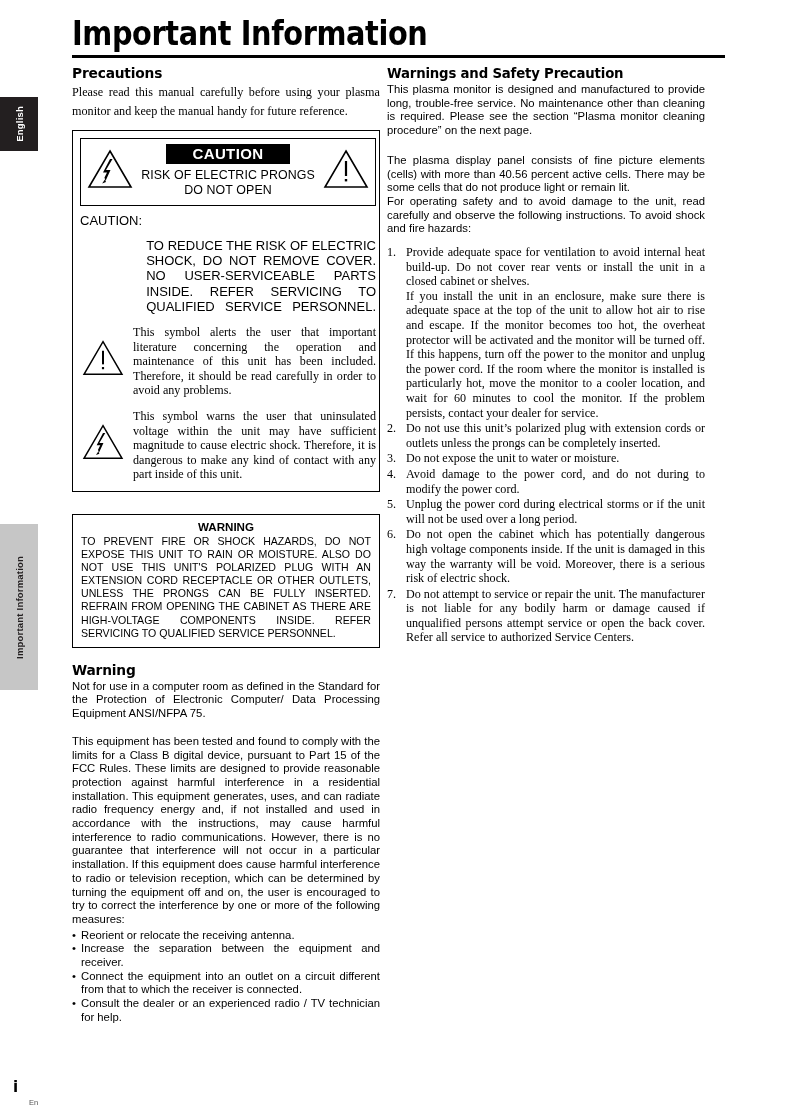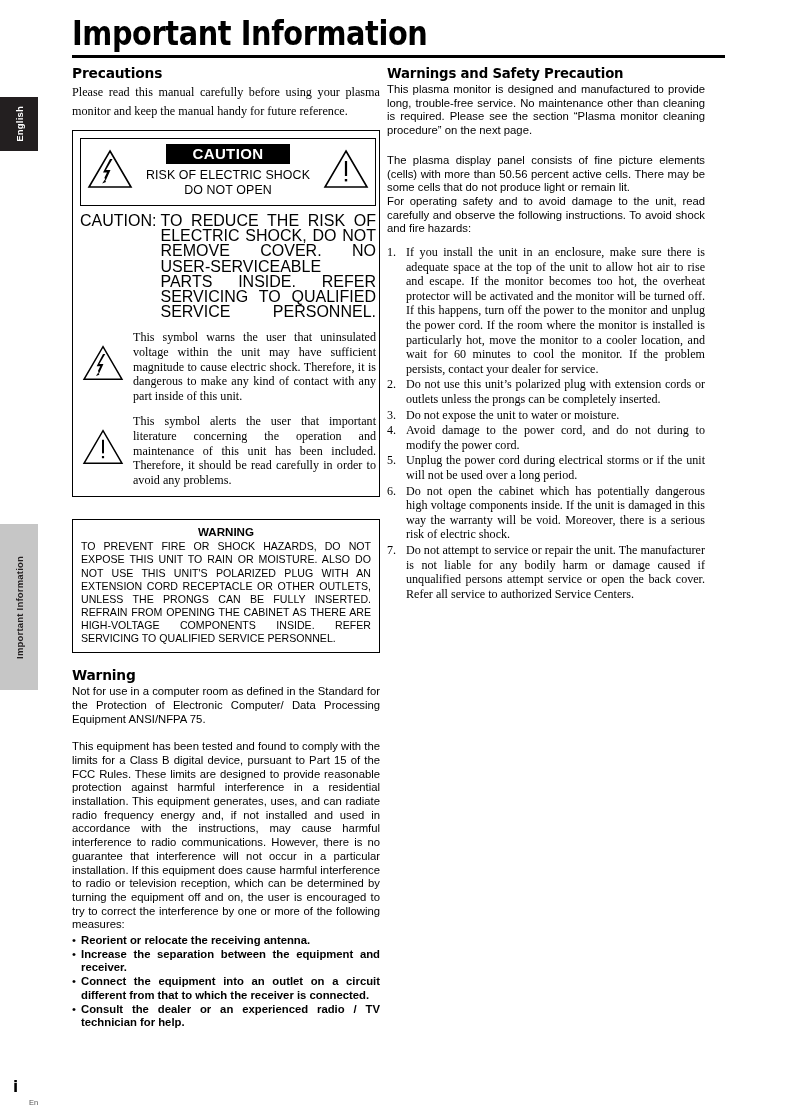--- a/index.html
+++ b/index.html
@@ -126,28 +126,28 @@
     display: inline-block;
     padding: 1px 26px 2px 26px;
     margin-bottom: 4px;
   }
   .caution-lines {
     font-size: 12.4px;
     line-height: 15px;
     letter-spacing: 0.1px;
   }
   .caution-para {
-    font-size: 16px;
+    font-size: 13px;
     line-height: 15.2px;
     margin-top: 7px;
     text-align: justify;
     display: flex;
   }
   .caution-para .lead { white-space: nowrap; padding-right: 4px; }
-  .caution-para .body { flex: 1; text-align: justify; }
+  .caution-para .body { flex: 1; text-align: justify; margin-top: 25px; }
 
   .sym-row {
     display: flex;
     align-items: flex-start;
     margin-top: 11px;
     gap: 7px;
   }
   .sym-row .glyph {
     width: 46px;
     flex: none;
@@ -186,21 +186,21 @@
   }
 
   .bullets { margin-top: 2px; }
   .bullet {
     display: flex;
     font-size: 11.3px;
     line-height: 13.7px;
     margin-bottom: 0;
   }
   .bullet .dot { width: 9px; flex: none; }
-  .bullet .btxt { flex: 1; text-align: justify; font-weight: bold; }
+  .bullet .btxt { flex: 1; text-align: justify; }
 
   
   .numlist { margin-top: 9px; }
   .numitem {
     display: flex;
     font-family: "Liberation Serif", serif;
     font-size: 12.1px;
     line-height: 14.6px;
     margin-bottom: 1px;
   }
@@ -258,59 +258,59 @@
         <div class="caution-inner">
           <span class="glyph-left">
             <svg width="46" height="42" viewBox="0 0 46 42" aria-hidden="true">
               <polygon points="23,3 44,39 2,39" fill="none" stroke="#000" stroke-width="1.6"></polygon>
               <path d="M25.5,11 L19,22 L23.5,22 L18.5,33 L17.5,29.5 L20,24.5 L16,24.5 L23,11 Z" fill="#000"></path>
               <path d="M17.8,31.5 L15.2,35.5 L19.0,34.0 Z" fill="#000"></path>
             </svg>
           </span>
           <div class="caution-center">
             <div class="caution-banner">CAUTION</div>
-            <div class="caution-lines">RISK OF ELECTRIC SHOCK</div>
+            <div class="caution-lines">RISK OF ELECTRIC PRONGS</div>
             <div class="caution-lines">DO NOT OPEN</div>
           </div>
           <span class="glyph-right">
             <svg width="46" height="42" viewBox="0 0 46 42" aria-hidden="true">
               <polygon points="23,3 44,39 2,39" fill="none" stroke="#000" stroke-width="1.6"></polygon>
               <rect x="21.9" y="13" width="2.2" height="15" fill="#000"></rect>
               <rect x="21.8" y="31" width="2.4" height="2.4" fill="#000"></rect>
             </svg>
           </span>
         </div>
 
         <div class="caution-para">
           <span class="lead">CAUTION:</span>
           <span class="body jfy-all">TO REDUCE THE RISK OF ELECTRIC SHOCK, DO NOT REMOVE COVER. NO USER-SERVICEABLE PARTS INSIDE. REFER SERVICING TO QUALIFIED SERVICE PERSONNEL.</span>
+        </div>
+
+        <div class="sym-row">
+          <span class="glyph">
+            <svg width="42" height="38" viewBox="0 0 46 42" aria-hidden="true">
+              <polygon points="23,3 44,39 2,39" fill="none" stroke="#000" stroke-width="1.6"></polygon>
+              <rect x="21.9" y="13" width="2.2" height="15" fill="#000"></rect>
+              <rect x="21.8" y="31" width="2.4" height="2.4" fill="#000"></rect>
+            </svg>
+          </span>
+          <div class="txt">This symbol alerts the user that important literature concerning the operation and maintenance of this unit has been included. Therefore, it should be read carefully in order to avoid any problems.</div>
         </div>
 
         <div class="sym-row">
           <span class="glyph">
             <svg width="42" height="38" viewBox="0 0 46 42" aria-hidden="true">
               <polygon points="23,3 44,39 2,39" fill="none" stroke="#000" stroke-width="1.6"></polygon>
               <path d="M25.5,11 L19,22 L23.5,22 L18.5,33 L17.5,29.5 L20,24.5 L16,24.5 L23,11 Z" fill="#000"></path>
               <path d="M17.8,31.5 L15.2,35.5 L19.0,34.0 Z" fill="#000"></path>
             </svg>
           </span>
           <div class="txt">This symbol warns the user that uninsulated voltage within the unit may have sufficient magnitude to cause electric shock. Therefore, it is dangerous to make any kind of contact with any part inside of this unit.</div>
         </div>
 
-        <div class="sym-row">
-          <span class="glyph">
-            <svg width="42" height="38" viewBox="0 0 46 42" aria-hidden="true">
-              <polygon points="23,3 44,39 2,39" fill="none" stroke="#000" stroke-width="1.6"></polygon>
-              <rect x="21.9" y="13" width="2.2" height="15" fill="#000"></rect>
-              <rect x="21.8" y="31" width="2.4" height="2.4" fill="#000"></rect>
-            </svg>
-          </span>
-          <div class="txt">This symbol alerts the user that important literature concerning the operation and maintenance of this unit has been included. Therefore, it should be read carefully in order to avoid any problems.</div>
-        </div>
-
       </div>
 
       <div class="warning-box">
         <div class="warning-title">WARNING</div>
         <div class="warning-text jfy">TO PREVENT FIRE OR SHOCK HAZARDS, DO NOT EXPOSE THIS UNIT TO RAIN OR MOISTURE. ALSO DO NOT USE THIS UNIT'S POLARIZED PLUG WITH AN EXTENSION CORD RECEPTACLE OR OTHER OUTLETS, UNLESS THE PRONGS CAN BE FULLY INSERTED. REFRAIN FROM OPENING THE CABINET AS THERE ARE HIGH-VOLTAGE COMPONENTS INSIDE. REFER SERVICING TO QUALIFIED SERVICE PERSONNEL.</div>
       </div>
 
       <h2 class="sec warning-head">Warning</h2>
       <p class="p-sans" style="margin-bottom:14px;">Not for use in a computer room as defined in the Standard for the Protection of Electronic Computer/ Data Processing Equipment ANSI/NFPA 75.</p>
       <p class="p-sans" style="margin-bottom:2px;">This equipment  has been tested and found to comply with the limits for a Class B digital device, pursuant to Part 15 of the FCC Rules. These limits are designed to provide reasonable protection against harmful interference in a residential installation. This equipment generates, uses, and can radiate radio frequency energy and, if not installed and used in accordance with the instructions, may cause harmful interference to radio communications. However, there is no guarantee that interference will not occur in a particular installation. If this equipment does cause harmful interference to radio or television reception, which can be determined by turning the equipment off and on, the user is encouraged to try to correct the interference by one or more of the following measures:</p>
@@ -334,28 +334,29 @@
         </div>
       </div>
 
     </div>
 
     <div class="col-right">
 
       <h2 class="sec tight">Warnings and Safety Precaution</h2>
 
       <p class="p-sans jfy" style="margin-bottom:16px;">This plasma monitor is designed and manufactured to provide long, trouble-free service. No maintenance other than cleaning is required. Please see the section “Plasma monitor cleaning procedure” on the next page.</p>
-      <p class="p-sans jfy" style="margin-bottom:0;">The plasma display panel consists of fine picture elements (cells) with more than 50.56 percent active cells. There may be some cells that do not produce light or remain lit.</p>
+      <p class="p-sans jfy" style="margin-bottom:0;">The plasma display panel consists of fine picture elements (cells) with more than 40.56 percent active cells. There may be some cells that do not produce light or remain lit.</p>
       <p class="p-sans jfy" style="margin-bottom:0;">For operating safety and to avoid damage to the unit, read carefully and observe the following instructions. To avoid shock and fire hazards:</p>
 
       <div class="numlist">
 
         <div class="numitem">
           <span class="num">1.</span>
           <div class="ntxt">
+            <p>Provide adequate space for ventilation to avoid internal heat build-up. Do not cover rear vents or install the unit in a closed cabinet or shelves.</p>
             <p> If you install the unit in an enclosure, make sure there is adequate space at the top of the unit to allow hot air to rise and escape. If the monitor becomes too hot, the overheat protector will be activated and the monitor will be turned off. If this happens, turn off the power to the monitor and unplug the power cord. If the room where the monitor is installed is particularly hot, move the monitor to a cooler location, and wait for  60 minutes to cool the monitor. If the problem persists, contact your dealer for service.</p>
           </div>
         </div>
 
         <div class="numitem">
           <span class="num">2.</span>
           <div class="ntxt">
             <p>Do not use this unit’s polarized plug with extension cords or outlets unless the prongs can be completely inserted.</p>
           </div>
         </div>

